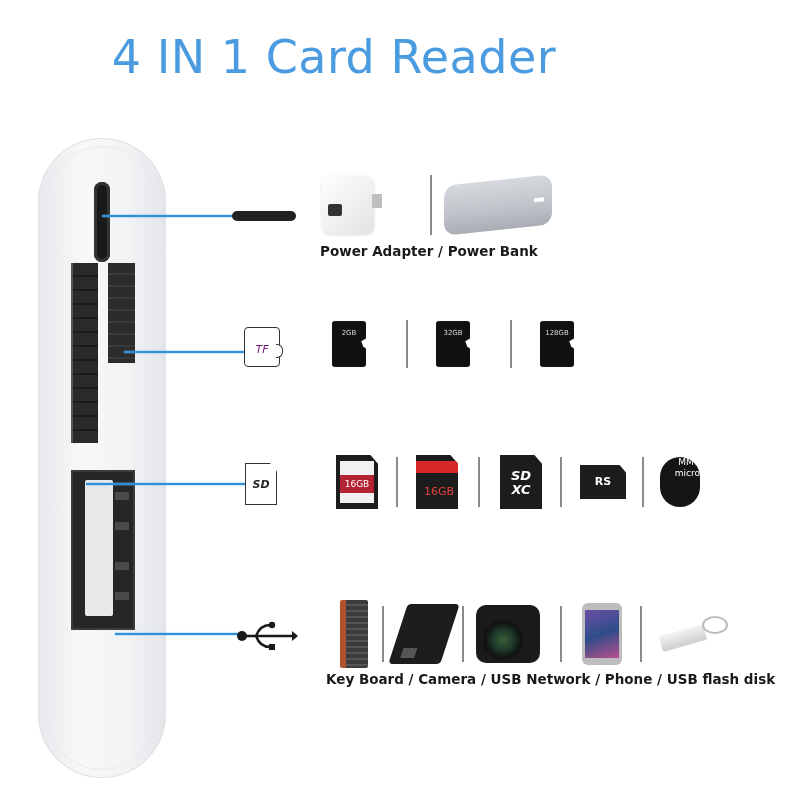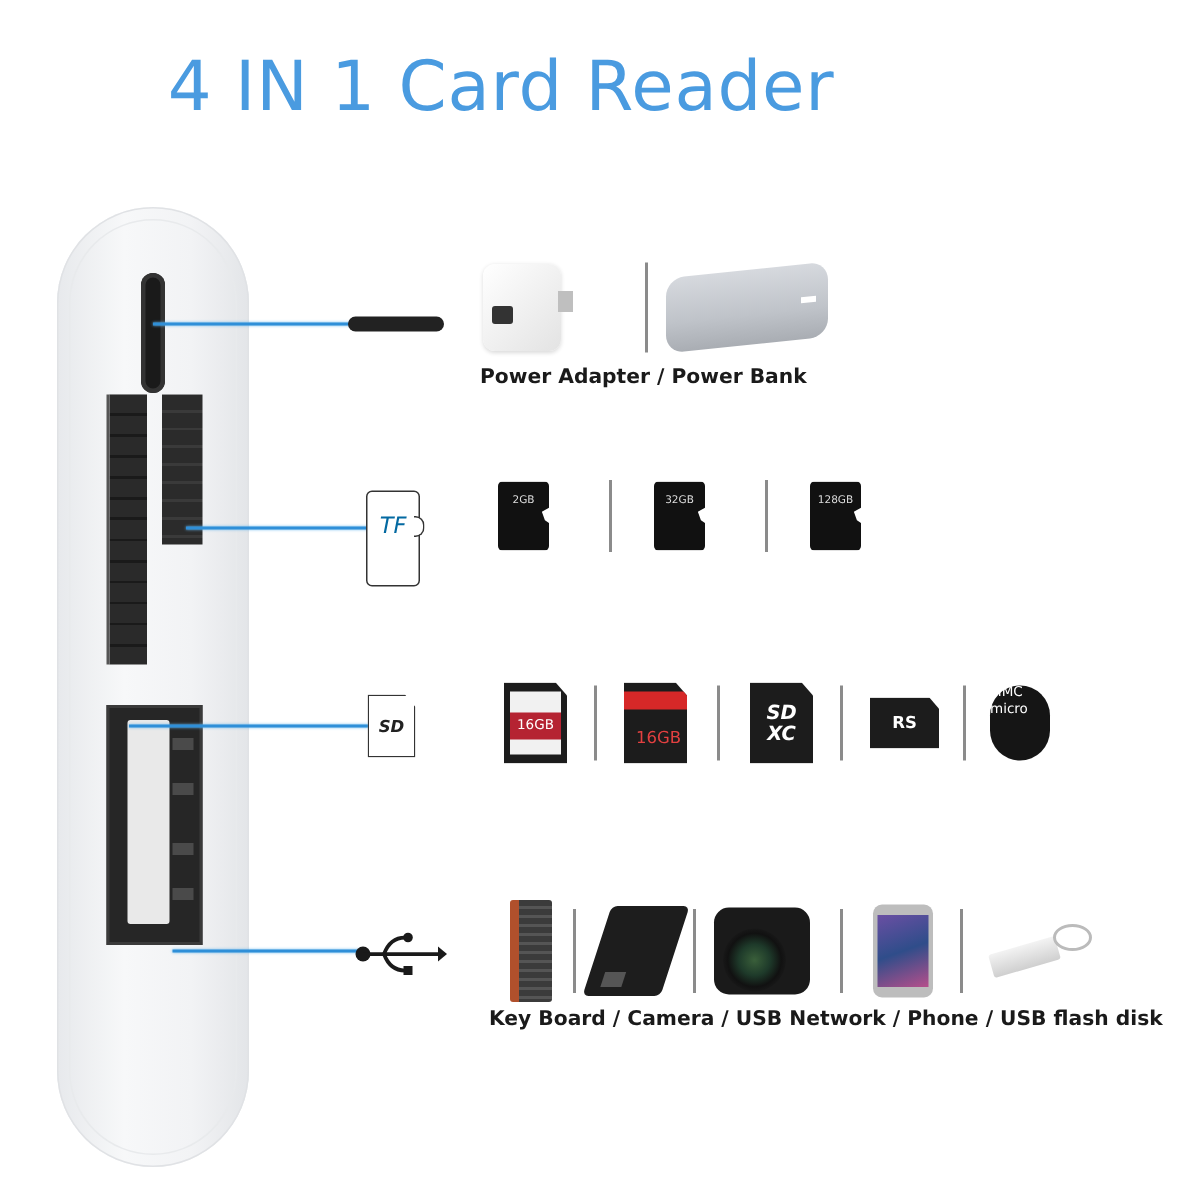--- a/index.html
+++ b/index.html
@@ -49,23 +49,23 @@
 
   
   .conn { position: absolute; height: 2px; background: #2f8fd8; box-shadow: 0 0 2px #66b7ef; }
 
   .cable-tip {
     position: absolute; left: 232px; top: 211px; width: 64px; height: 10px;
     background: #222; border-radius: 5px;
   }
 
   .tf-icon {
-    position: absolute; left: 244px; top: 327px; width: 36px; height: 64px;
+    position: absolute; left: 244px; top: 327px; width: 36px; height: 40px;
     border: 1.5px solid #333; border-radius: 4px; background: #fff;
-    font-style: italic; font-size: 15px; color: #0369a1; text-align: center; line-height: 44px;
+    font-style: italic; font-size: 11px; color: #701a75; text-align: center; line-height: 44px;
   }
   .tf-icon::after {
     content: ""; position: absolute; right: -4px; top: 16px; width: 6px; height: 12px;
     background: #fff; border: 1.5px solid #333; border-left: none; border-radius: 0 6px 6px 0;
   }
   .sd-icon {
     position: absolute; left: 245px; top: 463px; width: 32px; height: 42px;
     border: 1.5px solid #333; background: #fff;
     clip-path: polygon(0 0, 78% 0, 100% 20%, 100% 100%, 0 100%);
     font-weight: bold; font-style: italic; font-size: 11px; color: #222;
@@ -114,21 +114,21 @@
   .sd-white .band { position: absolute; left: 4px; top: 20px; right: 4px; height: 18px; background: #b52332; color: #fff; font-size: 9px; line-height: 18px; }
   .sd-red .band { position: absolute; left: 0; top: 6px; right: 0; height: 12px; background: #d62828; }
   .sd-red .num { position: absolute; left: 8px; top: 30px; color: #e34040; font-size: 11px; }
   .sd-xc .logo { position: absolute; left: 0; right: 0; top: 14px; font-style: italic; font-weight: bold; font-size: 13px; line-height: 14px; }
   .rsmmc {
     width: 46px; height: 34px; background: #1c1c1c; color: #fff; font-weight: bold; font-size: 11px;
     clip-path: polygon(0 0, 86% 0, 100% 22%, 100% 100%, 0 100%);
     text-align: center; line-height: 34px;
   }
   .mmcmicro {
-    width: 40px; height: 50px; background: #151515; color: #fff; font-size: 9px; text-align: left;
+    width: 40px; height: 50px; background: #151515; color: #fff; font-size: 9px; text-align: right;
     padding-top: 0; line-height: 11px; border-radius: 20px;
   }
 
   
   .keyboard {
     width: 28px; height: 68px; background: repeating-linear-gradient(180deg, #3b3b3b 0 4px, #555 4px 6px);
     border-left: 6px solid #b0502c; border-radius: 2px;
   }
   .netadapter {
     width: 52px; height: 60px; background: #1d1d1d; transform: skewX(-18deg); border-radius: 4px; position: relative;

